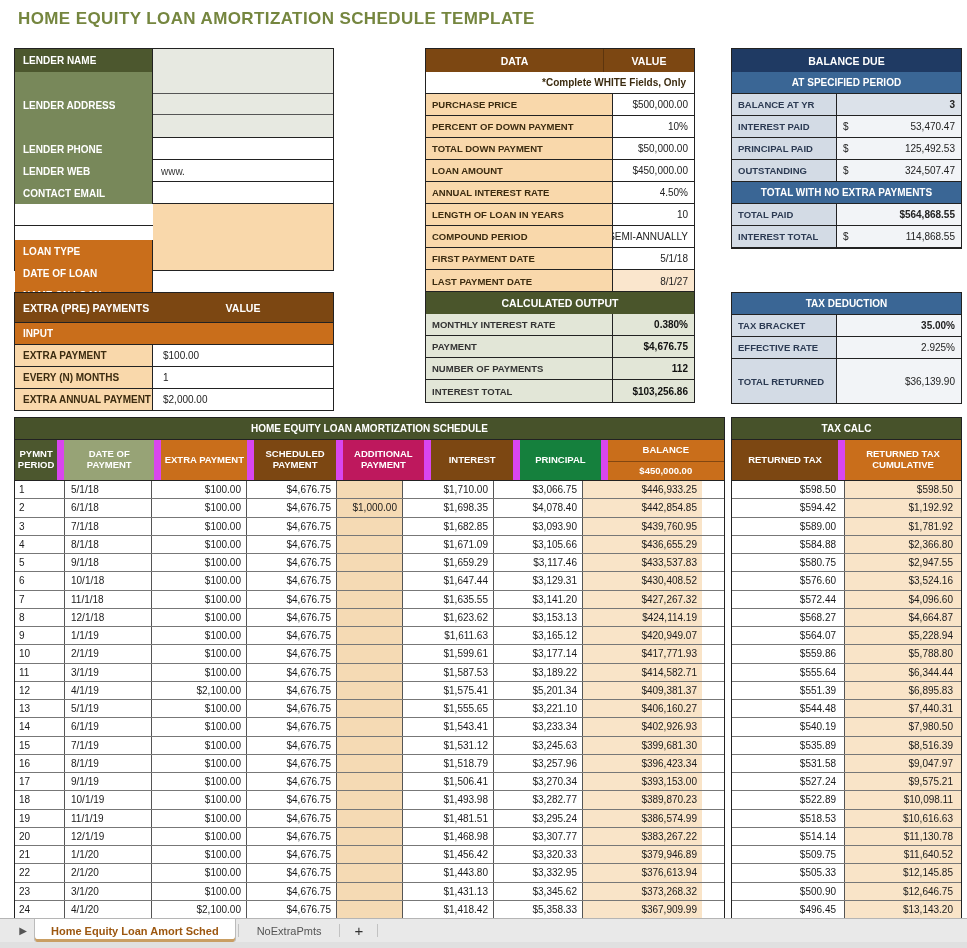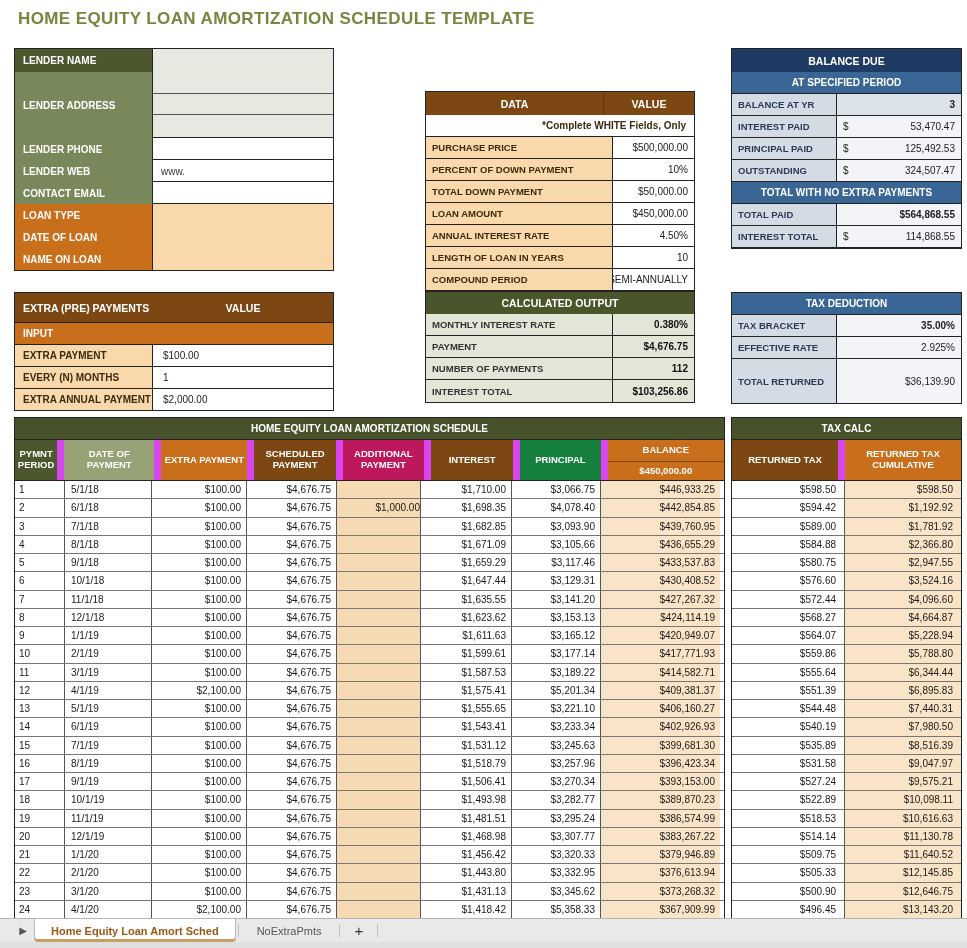--- a/index.html
+++ b/index.html
@@ -12,39 +12,39 @@
   .row { display:flex; border-bottom:1px solid #222; }
   .row:last-child { border-bottom:none; }
   .cell { overflow:hidden; white-space:nowrap; }
 
   
   #lender { left:14px; top:48px; width:320px; }
   #lender .lbl { width:138px; border-right:1px solid #222; color:#fff; font-weight:bold; font-size:10px; padding-left:8px; display:flex; align-items:center; }
   #lender .val { width:180px; font-size:10px; color:#333; display:flex; align-items:center; padding-left:8px; }
   .bg-dkgreen { background:#4C572E; }
   .bg-mdgreen { background:#78885A; }
-  .bg-orange  { background:#C96E1B; }
+  .bg-orange  { background:#C96E1B;margin-top:36px; }
   .bg-peach   { background:#F9D8AB; }
   .bg-graygreen { background:#E7E9E1; }
   .h23 { height:23px; } .h22 { height:22px; } .h66 { height:66px; }
   .addr-lines { width:180px; display:flex; flex-direction:column; }
   .addr-line { height:22px; background:#E7E9E1; border-bottom:1px solid #555; }
   .addr-line:last-child { border-bottom:none; }
 
   
   #extra { left:14px; top:292px; width:320px; }
   #extra .hdr { background:#7C4712; color:#fff; font-weight:bold; font-size:10.5px; height:30px; display:flex; align-items:center; }
   #extra .hdr .hl { width:138px; padding-left:8px; }
   #extra .hdr .hv { width:180px; text-align:center; }
   #extra .input-row { background:#C96E1B; color:#fff; font-weight:bold; font-size:10px; height:22px; display:flex; align-items:center; padding-left:8px; }
   #extra .lbl { width:138px; background:#F9D8AB; border-right:1px solid #222; font-size:10px; font-weight:bold; color:#3B2B10; display:flex; align-items:center; padding-left:8px; height:21px; }
   #extra .val { width:180px; font-size:10px; color:#222; display:flex; align-items:center; padding-left:10px; height:21px; background:#fff; }
 
   
-  #datatable { left:425px; top:48px; width:270px;margin-top:43px; }
+  #datatable { left:425px; top:48px; width:270px; }
   #datatable .hdr { background:#7C4712; color:#fff; font-weight:bold; font-size:10.5px; height:23px; display:flex; }
   #datatable .hdr .hl { width:178px; border-right:1px solid #5d350d; display:flex; align-items:center; justify-content:center; }
   #datatable .hdr .hv { width:90px; display:flex; align-items:center; justify-content:center; }
   #datatable .note { height:22px; font-size:10px; font-weight:bold; color:#3B2B10; display:flex; align-items:center; justify-content:flex-end; padding-right:8px; background:#fff; border-bottom:1px solid #222; }
   .lvrow { display:flex; border-bottom:1px solid #222; height:22px; }
   .lvrow .lbl { width:210px; background:#F9D8AB; border-right:1px solid #222; font-size:9.5px; font-weight:bold; color:#3B2B10; display:flex; align-items:center; padding-left:6px; }
   .lvrow .val { width:90px; background:#fff; font-size:10px; color:#222; display:flex; align-items:center; justify-content:flex-end; padding-right:6px; }
   #data-rows .lvrow:last-child { border-bottom:none; }
   #data-rows .lvrow:last-child .val { background:#FAE6CD; }
 
@@ -93,21 +93,21 @@
   .h-rtaxc { width:117px; background:#C96E1B; }
 
   .srow { display:flex; height:18.25px; border-bottom:1px solid #777; font-size:10px; color:#1a1a1a; }
   .srow:last-child { border-bottom:none; }
   .srow .c { display:flex; align-items:center; border-right:1px solid #555; background:#fff; }
   .srow .c:last-child { border-right:none; }
   .c0 { width:50px; padding-left:4px; }
   .c1 { width:87px; padding-left:6px; }
   .c2 { width:95px; justify-content:flex-end; padding-right:5px; }
   .c3 { width:90px; justify-content:flex-end; padding-right:5px; }
-  .c4 { width:84px; justify-content:flex-end; background:#F5DAB4 !important; }
+  .c4 { width:66px; justify-content:flex-end; padding-right:5px; background:#F5DAB4 !important; }
   .c5 { width:91px; justify-content:flex-end; padding-right:5px; }
   .c6 { width:89px; justify-content:flex-end; padding-right:5px; }
   .c7 { width:119px; justify-content:flex-end; padding-right:5px; background:#F9E4C8 !important; }
   .t0 { width:114px; justify-content:flex-end; padding-right:8px; }
   .t1 { width:117px; justify-content:flex-end; padding-right:8px; background:#F9E4C8 !important; }
 
   
   #tabbar { position:absolute; left:0; top:918px; width:967px; height:24px; background:#E9E9E9; border-top:1px solid #b5b5b5; display:flex; align-items:stretch; }
   .tab-nav { width:22px; margin-left:12px; display:flex; align-items:center; justify-content:center; color:#555; font-size:10px; cursor:pointer; }
   .tab { display:flex; align-items:center; padding:0 16px; font-size:11px; color:#555; cursor:pointer; }

